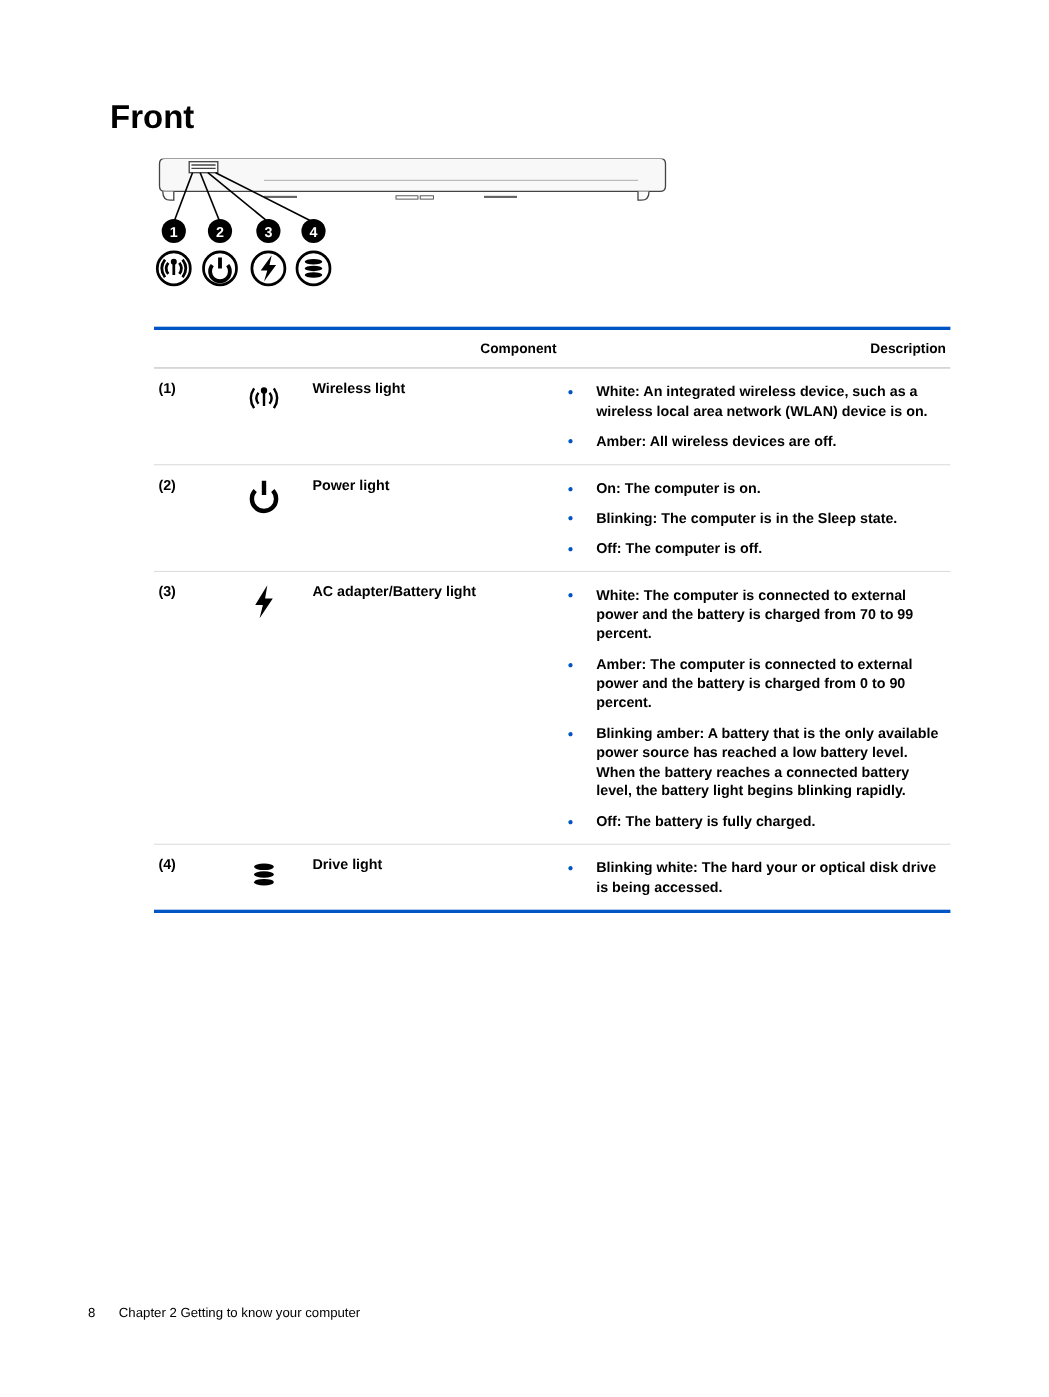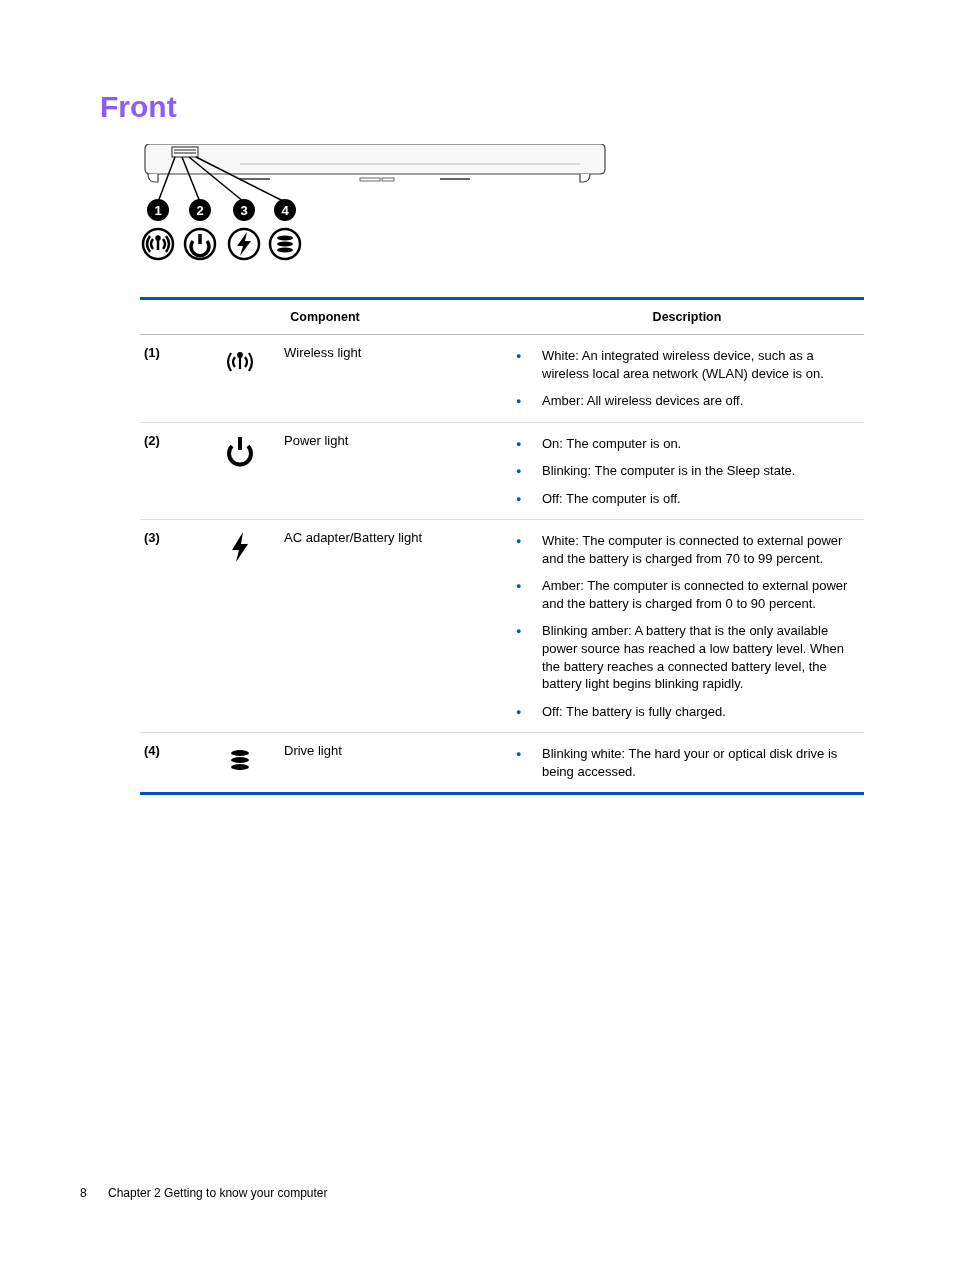--- a/index.html
+++ b/index.html
@@ -11,52 +11,53 @@
     font-family: Arial, Helvetica, sans-serif;
     font-size: 13px;
     color: #000;
     background: #fff;
     position: relative;
   }
   .page {
     padding: 90px 90px 60px 100px;
   }
   h1 {
-    color: #8b5cf6;
+    color: #000000;
     font-size: 30px;
     font-weight: bold;
     margin: 0 0 20px 0;
   }
   .diagram-area {
     margin-left: 40px;
     margin-bottom: 20px;
   }
   .table-wrap {
     margin-left: 40px;
     border-top: 3px solid #0055c4;
     border-bottom: 3px solid #0055c4;
   }
   table {
     width: 100%;
     border-collapse: collapse;
     table-layout: fixed;
   }
   thead th {
-    text-align: center;
+    text-align: right;
     font-weight: bold;
     font-size: 12.5px;
     padding: 10px 4px 10px 4px;
     border-bottom: 1px solid #bbb;
     vertical-align: top;
   }
   tbody td {
     vertical-align: top;
     padding: 10px 4px;
     border-top: 1px solid #ddd;
     font-size: 13px;
+    font-weight: bold;
   }
   tbody tr:first-child td { border-top: none; }
   .col-num { width: 60px; font-weight: bold; }
   .col-icon { width: 80px; text-align: center; }
   .col-name { width: 230px; }
   .col-desc {}
   ul.desc {
     list-style: none;
     margin: 2px;
     padding: 0;

